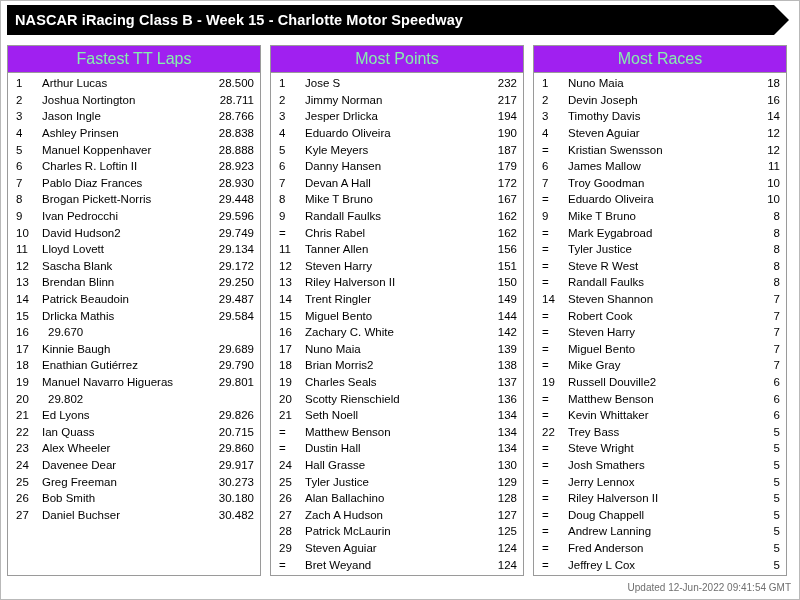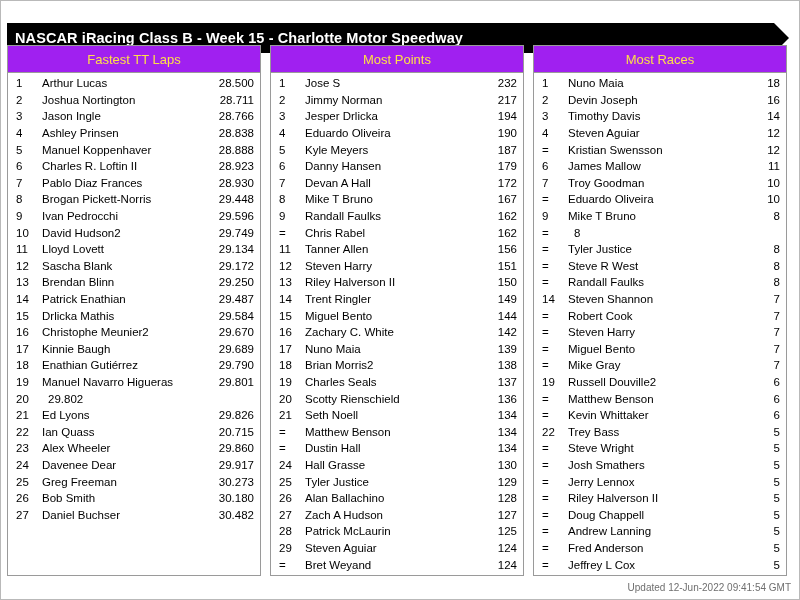--- a/index.html
+++ b/index.html
@@ -21,21 +21,21 @@
     height: 600px;
     box-sizing: border-box;
     border: 1px solid #b9b9b9;
     background: #ffffff;
   }
 
   
   .titlebar {
     position: absolute;
     left: 6px;
-    top: 22px;
+    top: 4px;
     width: 782px;
     height: 30px;
     background: #000000;
     color: #ffffff;
     display: flex;
     align-items: center;
   }
   .titlebar .title-text {
     font-size: 14.5px;
     font-weight: bold;
@@ -73,22 +73,22 @@
   }
   .panel {
     width: 254px;
     background: #ffffff;
     border: 1px solid #9a9a9a;
     box-sizing: border-box;
   }
   .panel-header {
     height: 26px;
     background: #a020f0;
-    color: #fde047;
-    font-size: 13px;
+    color: #86efac;
+    font-size: 16px;
     display: flex;
     align-items: center;
     justify-content: center;
     border-bottom: 1px solid #9a9a9a;
   }
   .rows {
     padding: 2px 0 2px 0;
   }
   .row {
     display: flex;
@@ -202,31 +202,30 @@
             <span class="name">Sascha Blank</span>
             <span class="val">29.172</span>
           </div>
           <div class="row">
             <span class="pos">13</span>
             <span class="name">Brendan Blinn</span>
             <span class="val">29.250</span>
           </div>
           <div class="row">
             <span class="pos">14</span>
-            <span class="name">Patrick Enathian</span>
+            <span class="name">Patrick Beaudoin</span>
             <span class="val">29.487</span>
           </div>
           <div class="row">
             <span class="pos">15</span>
             <span class="name">Drlicka Mathis</span>
             <span class="val">29.584</span>
           </div>
           <div class="row">
             <span class="pos">16</span>
-            <span class="name">Christophe Meunier2</span>
             <span class="val">29.670</span>
           </div>
           <div class="row">
             <span class="pos">17</span>
             <span class="name">Kinnie Baugh</span>
             <span class="val">29.689</span>
           </div>
           <div class="row">
             <span class="pos">18</span>
             <span class="name">Enathian Gutiérrez</span>
@@ -478,20 +477,21 @@
             <span class="name">Eduardo Oliveira</span>
             <span class="val">10</span>
           </div>
           <div class="row">
             <span class="pos">9</span>
             <span class="name">Mike T Bruno</span>
             <span class="val">8</span>
           </div>
           <div class="row">
             <span class="pos">=</span>
+            <span class="name">Mark Eygabroad</span>
             <span class="val">8</span>
           </div>
           <div class="row">
             <span class="pos">=</span>
             <span class="name">Tyler Justice</span>
             <span class="val">8</span>
           </div>
           <div class="row">
             <span class="pos">=</span>
             <span class="name">Steve R West</span>

